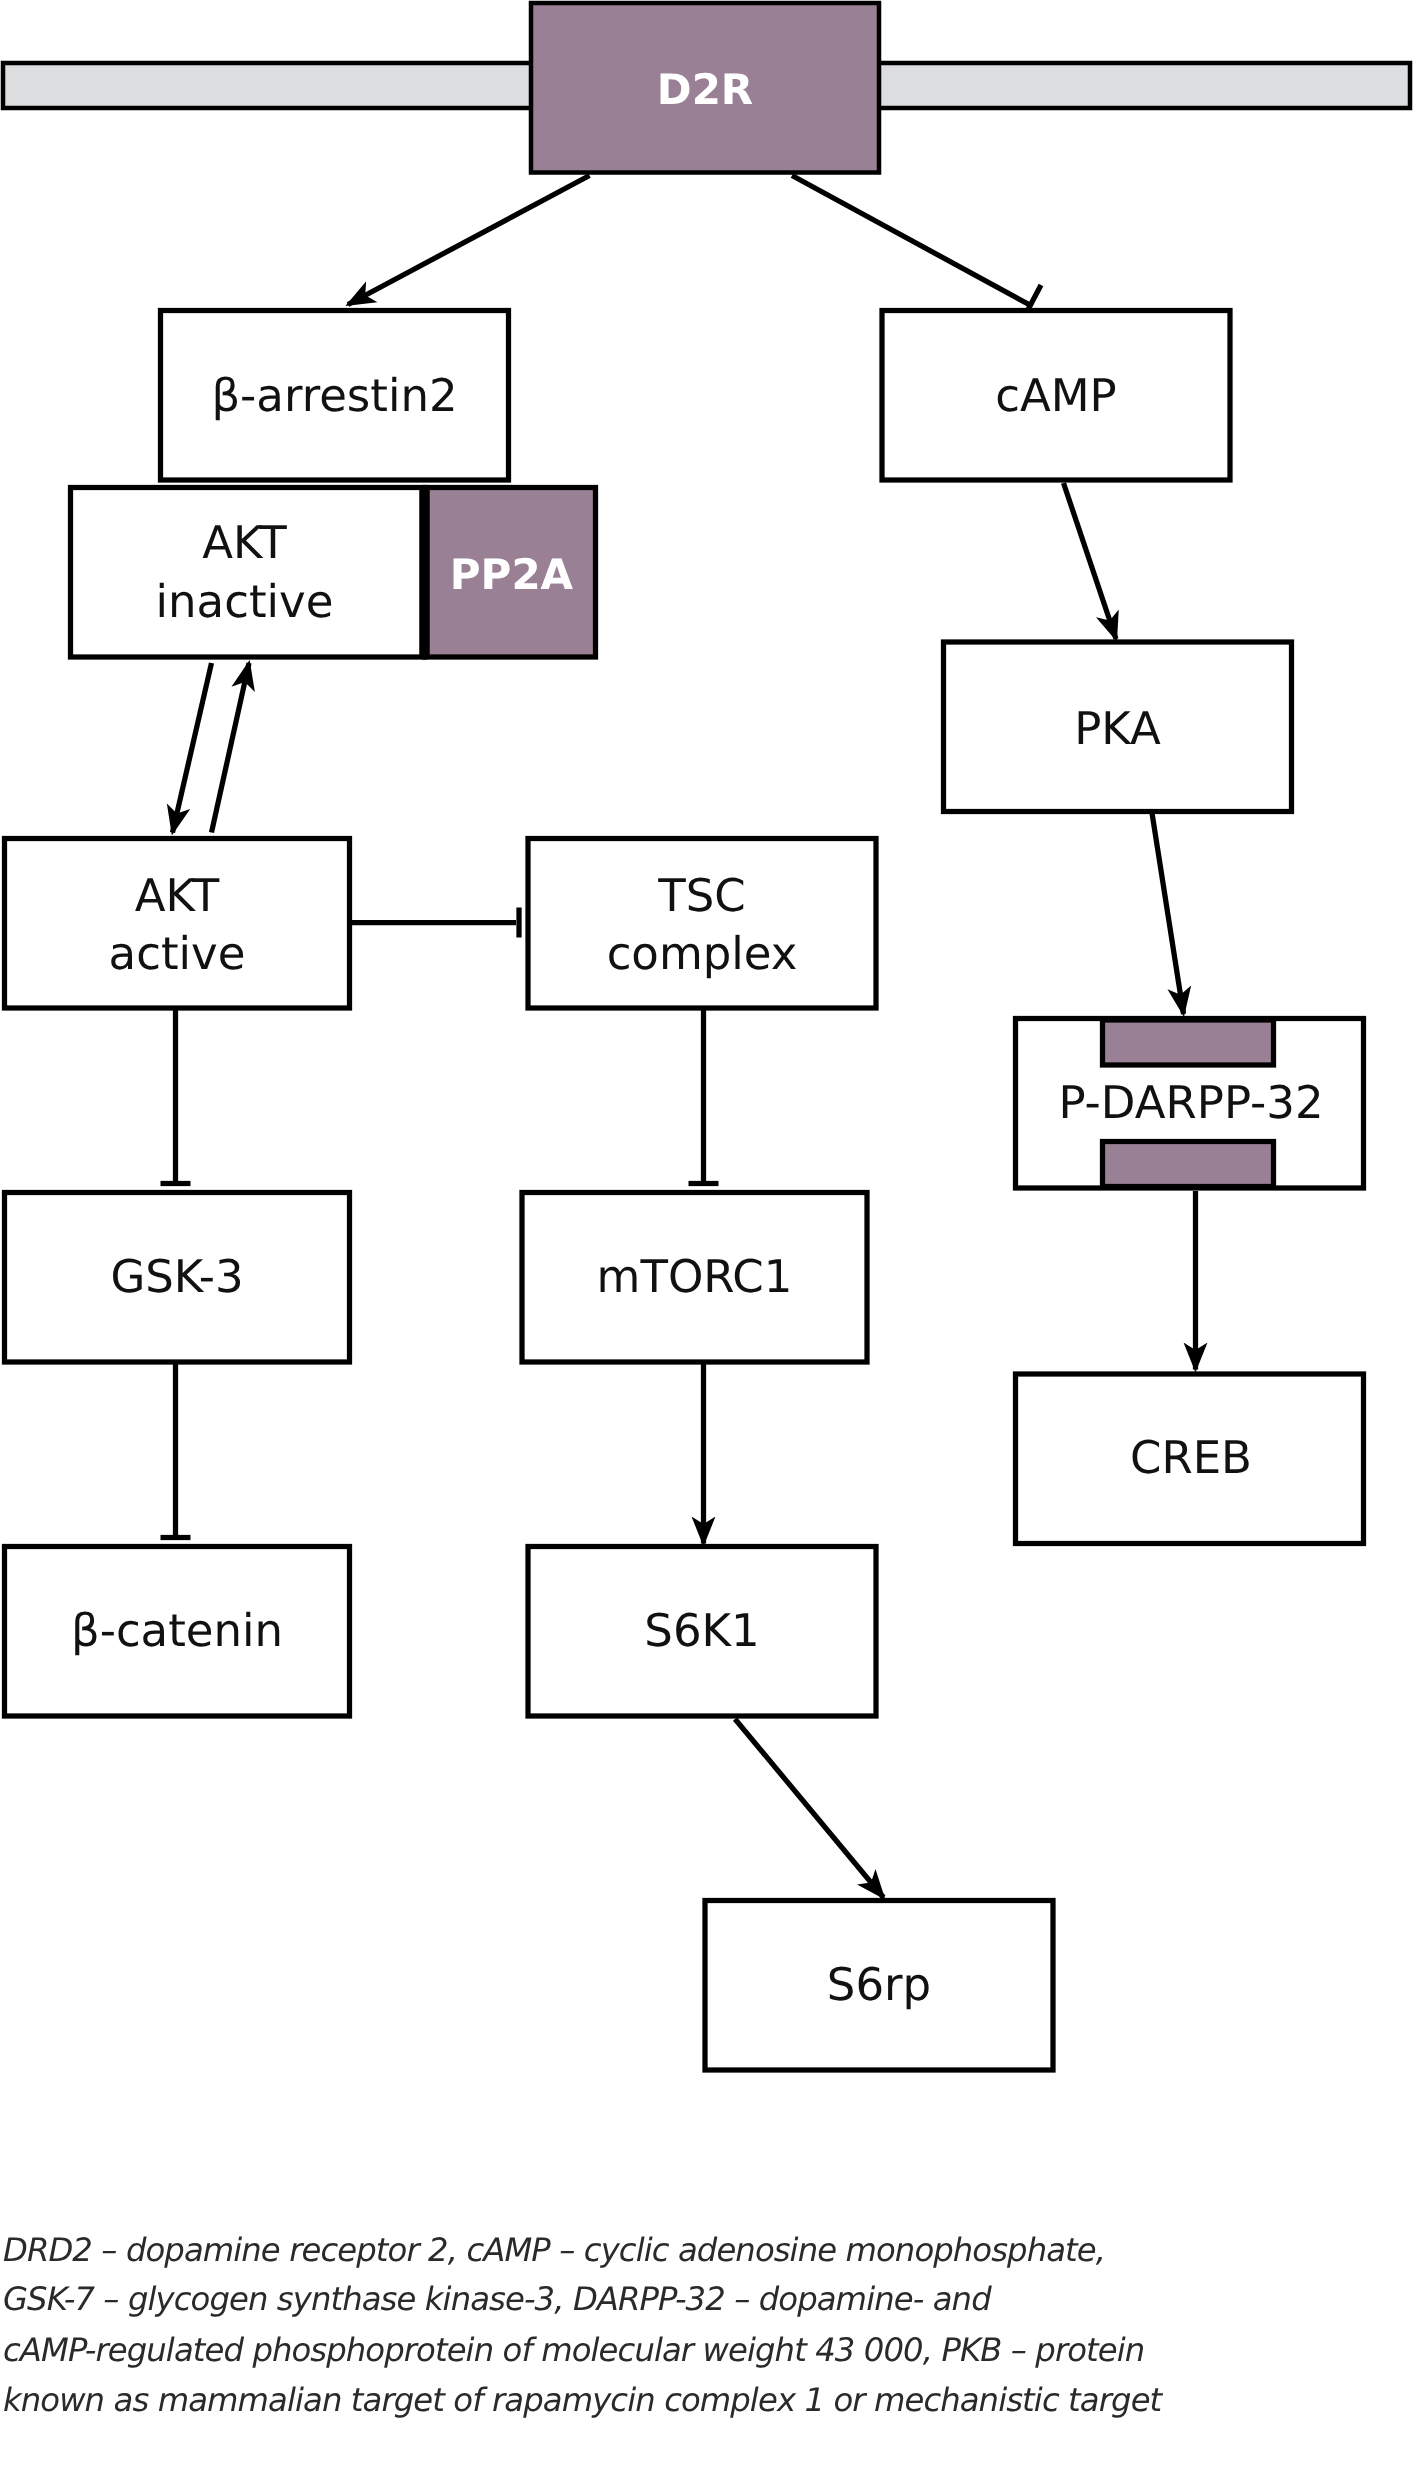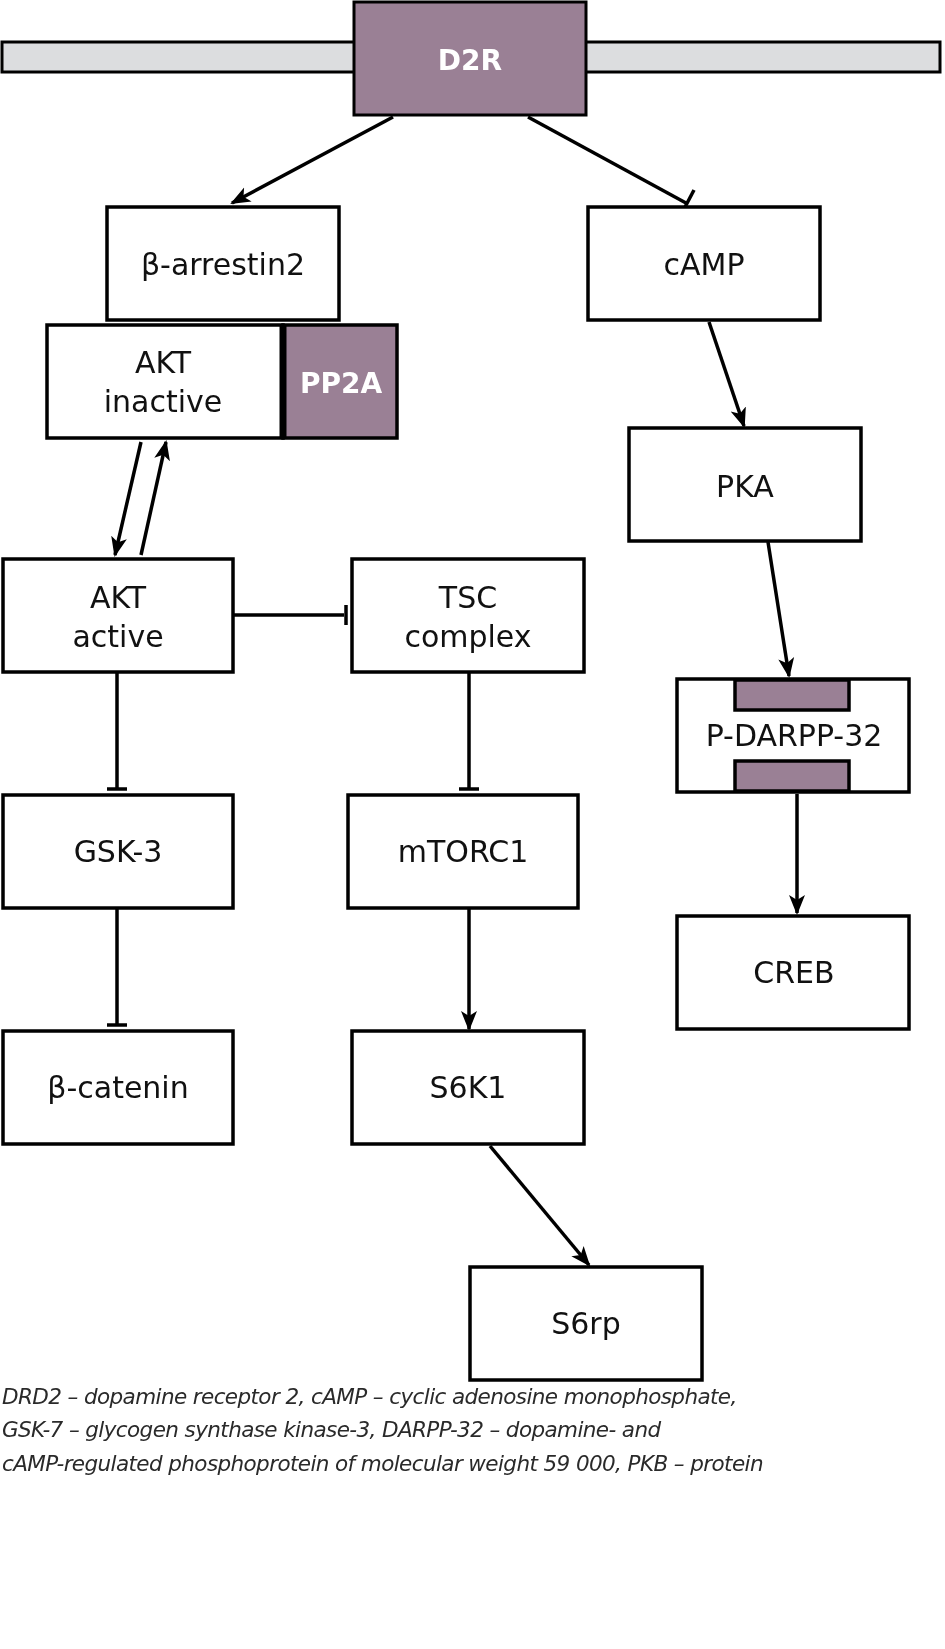--- a/index.html
+++ b/index.html
@@ -3,21 +3,21 @@
 <meta charset="utf-8">
 <style>
   html, body { margin: 0; padding: 0; background: #ffffff; }
   body { width: 945px; height: 1649px; position: relative; overflow: hidden;
          font-family: "DejaVu Sans", sans-serif; }
   #diagram { position: absolute; left: 0; top: 0; }
   .node-text { font-family: "DejaVu Sans", sans-serif; font-size: 30px; fill: #111111;
                text-anchor: middle; dominant-baseline: middle; }
   .node-text-bold { font-family: "DejaVu Sans", sans-serif; font-size: 28px; fill: #ffffff;
                     font-weight: bold; text-anchor: middle; dominant-baseline: middle; }
-  .caption { position: absolute; left: 2px; top: 1380px; width: 940px;
+  .caption { position: absolute; left: 2px; top: 1484px; width: 940px;
              font-family: "DejaVu Sans", sans-serif; font-style: italic;
              font-size: 21.5px; line-height: 33.3px; color: #2a2a2a;
              letter-spacing: -0.6px; }
   .caption span { display: block; white-space: nowrap; }
 </style>
 </head>
 <body>
 
 <svg id="diagram" width="945" height="1400" viewBox="0 0 945 1400" xmlns="http://www.w3.org/2000/svg">
   <defs>
@@ -134,14 +134,15 @@
 
   <g>
     <rect x="470" y="1267" width="232" height="113" fill="#fff" stroke="#000" stroke-width="3.5"></rect>
     <text class="node-text" x="586" y="1325">S6rp</text>
   </g>
 </svg>
 
 <div class="caption">
   <span>DRD2 – dopamine receptor 2, cAMP – cyclic adenosine monophosphate,</span>
   <span>GSK-7 – glycogen synthase kinase-3, DARPP-32 – dopamine- and</span>
-  <span>cAMP-regulated phosphoprotein of molecular weight 59 000, PKB – protein</span>
+  <span>cAMP-regulated phosphoprotein of molecular weight 43 000, PKB – protein</span>
+  <span>known as mammalian target of rapamycin complex 1 or mechanistic target</span>
 </div>
 
 </body></html>

